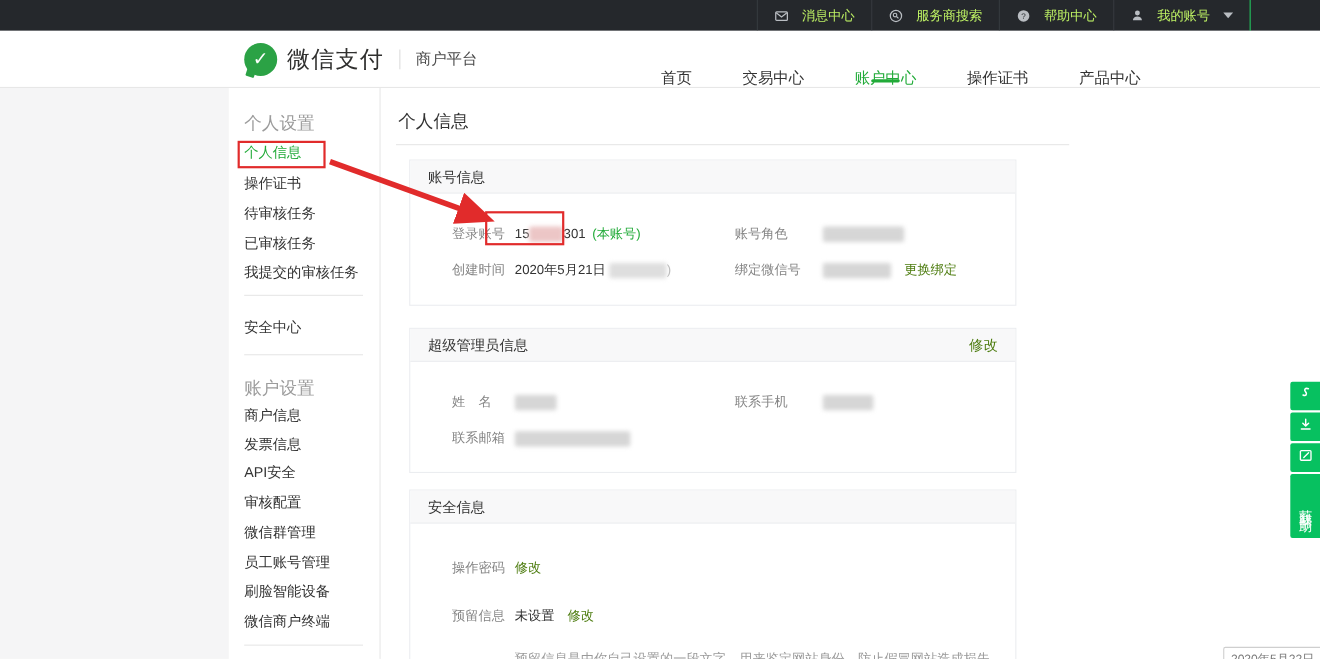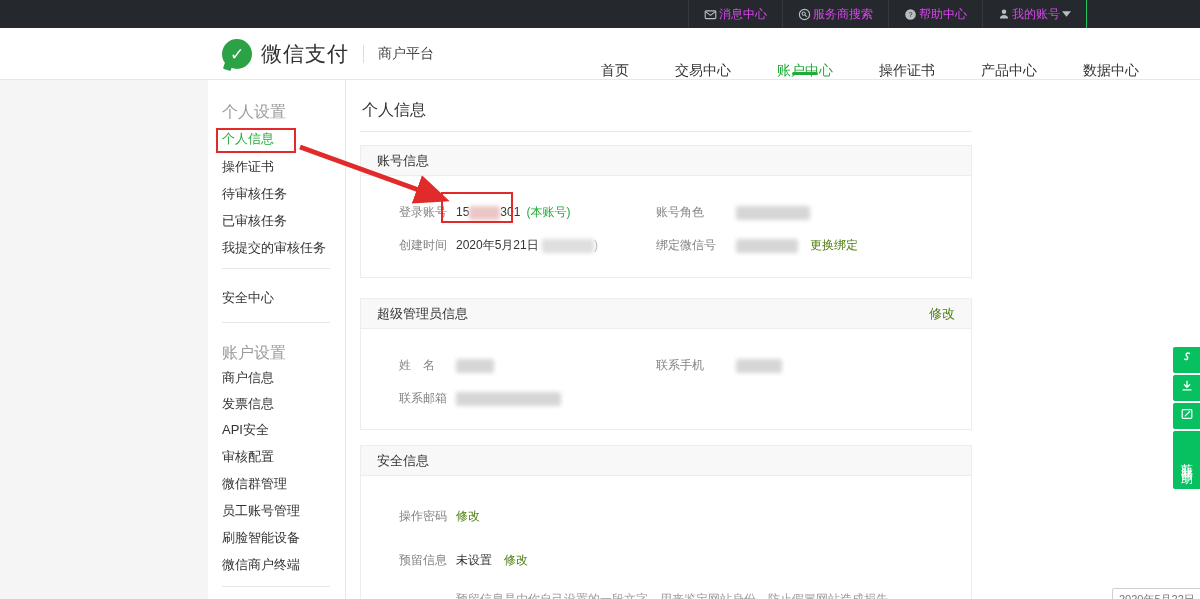--- a/index.html
+++ b/index.html
@@ -3,22 +3,22 @@
 <meta charset="utf-8">
 <style>
   * { margin:0; padding:0; box-sizing:border-box; }
   html,body { width:1200px; height:599px; }
   body { font-family:"Liberation Sans","DejaVu Sans",sans-serif; background:#fff; }
   #stage { position:relative; width:1200px; height:599px; overflow:hidden; background:#fff; }
 
   
   .topbar { position:absolute; left:0; top:0; width:1200px; height:28px; background:#25282c; }
   .topbar-items { position:absolute; left:688px; top:0; height:28px; display:flex; }
-  .topbar-item { display:flex; align-items:center; gap:2px; padding:0 15px; font-size:12px;
-                 color:#d946ef; border-left:1px solid #363a3f; cursor:pointer; }
+  .topbar-item { display:flex; align-items:center; gap:12px; padding:0 15px; font-size:12px;
+                 color:#bef264; border-left:1px solid #363a3f; cursor:pointer; }
   .topbar-item:last-child { border-right:1px solid #22c55e; }
   .topbar-item svg { display:block; }
 
   
   .header { position:absolute; left:0; top:28px; width:1200px; height:52px; background:#fff;
             border-bottom:1px solid #e7e7e7; }
   .brandwrap { position:absolute; left:222px; top:0; height:52px; display:flex; align-items:center; }
   .bubble { position:relative; width:30px; height:30px; background:#2BA245; border-radius:50%;
             display:flex; align-items:center; justify-content:center; color:#fff; font-size:17px; font-weight:bold; }
   .bubble::after { content:""; position:absolute; left:2px; bottom:-1px; width:8px; height:8px;
@@ -39,21 +39,21 @@
   .sidebar { position:absolute; left:222px; top:80px; width:120px; }
   .side-el { position:absolute; left:0; font-size:13px; color:#333; cursor:pointer; white-space:nowrap; }
   .side-head { font-size:16px; color:#9c9c9c; cursor:default; }
   .side-active { color:#22ab39; }
   .side-rule { position:absolute; left:0; width:108px; height:1px; background:#e7e7e7; }
 
   
   .main { position:absolute; left:360px; top:80px; width:612px; }
   .page-title { position:absolute; left:2px; top:20px; font-size:16px; color:#333; }
   .title-rule { position:absolute; left:0; top:51px; width:612px; height:1px; background:#e7e7e7; }
-  .box { position:absolute; left:0; width:612px; background:#fff; border:1px solid #ebedf0; }
+  .box { position:absolute; left:12px; width:552px; background:#fff; border:1px solid #ebedf0; }
   .box-header { height:30px; background:#f8f8f9; border-bottom:1px solid #ebedf0; padding:0 16px;
                 display:flex; align-items:center; justify-content:space-between; font-size:13px; color:#333; }
   .box-body { padding:20px 0 0 38px; font-size:12px; color:#333; }
   .row { display:flex; align-items:center; height:33px; }
   .cell { display:flex; align-items:center; }
   .cell-l { width:257px; }
   .label { width:57px; color:#848484; flex:none; }
   .label-w { width:80px; color:#848484; flex:none; }
   .green-tag { color:#22ab39; margin-left:6px; }
   .link { color:#4d7c0f; cursor:pointer; text-decoration:none; }
@@ -149,23 +149,20 @@
         </div>
       <div class="nav-item active">
           <span>账户中心</span>
           <span class="nav-underline"></span>
         </div>
       <div class="nav-item">
           <span>操作证书</span>
         </div>
       <div class="nav-item">
           <span>产品中心</span>
-        </div>
-      <div class="nav-item">
-          <span>数据中心</span>
         </div>
     </div>
   </div>
 
   <div class="gray-strip"></div>
   <div class="side-divider"></div>
 
   <div class="sidebar">
     <div class="side-el side-head" style="top:22px">个人设置</div>
     <div class="side-el side-active" style="top:50px">个人信息</div>

